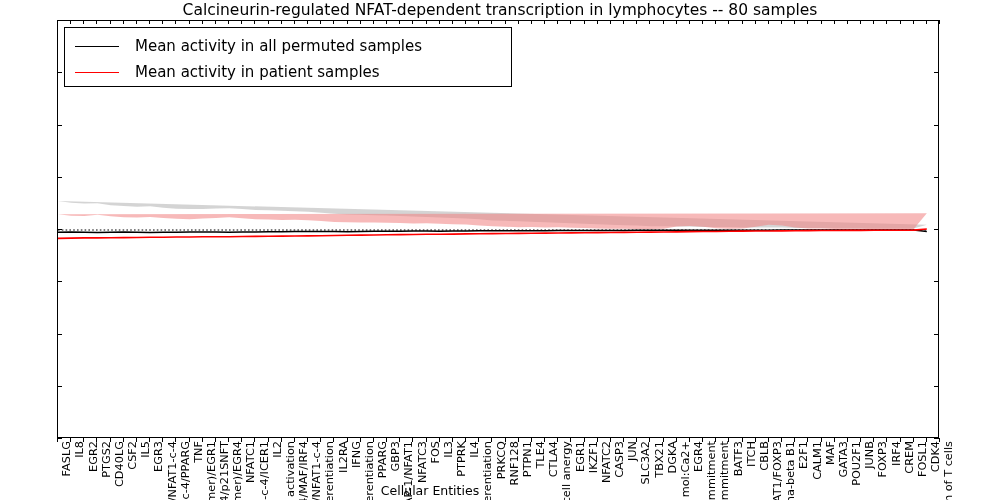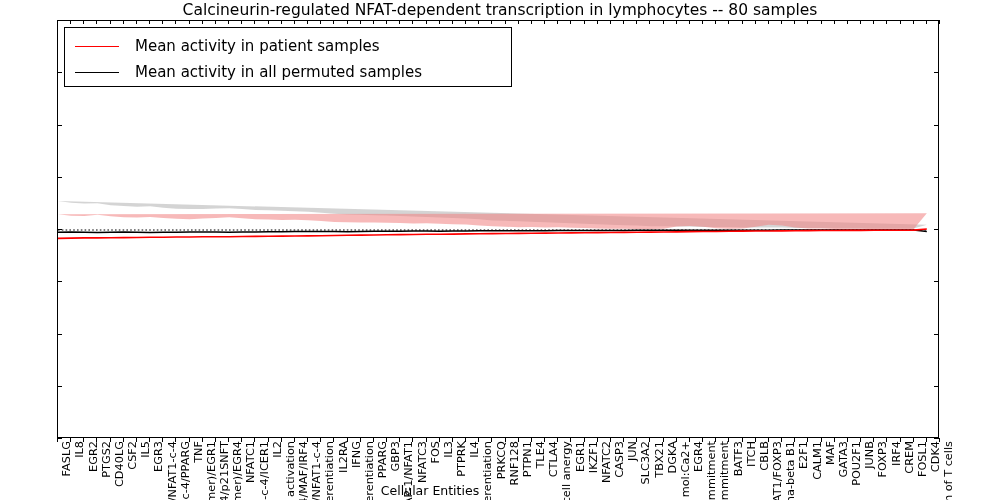--- a/index.html
+++ b/index.html
@@ -62,26 +62,26 @@
         <path d="M0.00,180.00 L13.16,181.83 L26.33,182.46 L39.49,182.14 L52.66,184.13 L65.82,184.97 L78.99,185.64 L92.15,185.28 L105.31,186.74 L118.48,187.68 L131.64,188.10 L144.81,188.00 L157.97,187.58 L171.13,187.16 L184.30,188.00 L197.46,188.94 L210.63,189.35 L223.79,189.77 L236.96,190.19 L250.12,190.71 L263.28,191.65 L276.45,192.80 L289.61,193.43 L302.78,193.85 L315.94,194.16 L329.10,194.58 L342.27,195.00 L355.43,195.42 L368.60,195.94 L381.76,196.56 L394.93,196.98 L408.09,197.40 L421.25,198.34 L434.42,199.39 L447.58,199.80 L460.75,200.33 L473.91,200.74 L487.07,201.27 L500.24,201.69 L513.40,202.21 L526.57,202.73 L539.73,203.15 L552.90,203.67 L566.06,204.19 L579.22,204.61 L592.39,205.13 L605.55,205.13 L618.72,205.60 L631.88,205.60 L645.04,206.07 L658.21,206.07 L671.37,206.07 L684.54,206.54 L697.70,206.54 L710.87,206.54 L724.03,206.49 L737.19,207.01 L750.36,207.01 L763.52,207.01 L776.69,207.01 L789.85,207.54 L803.01,207.54 L816.18,207.48 L829.34,207.48 L842.51,207.48 L855.67,207.48 L868.84,203.78 L882.00,NaN L882.00,NaN L868.84,217.36 L855.67,210.62 L842.51,210.62 L829.34,210.62 L816.18,210.62 L803.01,210.67 L789.85,210.67 L776.69,211.19 L763.52,211.19 L750.36,211.19 L737.19,211.19 L724.03,211.72 L710.87,211.77 L697.70,211.77 L684.54,211.77 L671.37,212.34 L658.21,212.34 L645.04,212.34 L631.88,212.92 L618.72,212.92 L605.55,213.49 L592.39,213.49 L579.22,214.02 L566.06,214.64 L552.90,215.17 L539.73,215.69 L526.57,216.31 L513.40,216.84 L500.24,217.36 L487.07,217.99 L473.91,218.51 L460.75,219.14 L447.58,219.66 L434.42,220.29 L421.25,221.33 L408.09,222.48 L394.93,223.11 L381.76,223.73 L368.60,224.15 L355.43,224.67 L342.27,225.30 L329.10,225.93 L315.94,226.56 L302.78,227.29 L289.61,227.91 L276.45,228.33 L263.28,229.27 L250.12,230.42 L236.96,230.94 L223.79,231.57 L210.63,232.20 L197.46,232.83 L184.30,233.98 L171.13,235.23 L157.97,234.60 L144.81,233.98 L131.64,234.08 L118.48,234.71 L105.31,235.86 L92.15,237.53 L78.99,236.85 L65.82,237.22 L52.66,238.47 L39.49,240.66 L26.33,239.93 L13.16,240.35 L0.00,242.70 Z" fill="#cccccc" fill-opacity="0.85" stroke="none"></path>
         <path d="M0.00,193.33 L13.16,194.63 L26.33,194.89 L39.49,193.85 L52.66,195.31 L65.82,196.20 L78.99,196.62 L92.15,195.94 L105.31,196.88 L118.48,197.77 L131.64,198.18 L144.81,197.51 L157.97,196.98 L171.13,196.36 L184.30,197.24 L197.46,198.13 L210.63,198.55 L223.79,198.97 L236.96,198.81 L250.12,199.18 L263.28,200.12 L276.45,200.90 L289.61,201.16 L302.78,201.58 L315.94,201.42 L329.10,201.69 L342.27,202.10 L355.43,202.47 L368.60,202.31 L381.76,202.73 L394.93,203.15 L408.09,203.51 L421.25,204.40 L434.42,205.34 L447.58,205.76 L460.75,206.13 L473.91,205.97 L487.07,206.39 L500.24,206.28 L513.40,206.65 L526.57,207.01 L539.73,207.43 L552.90,207.85 L566.06,207.69 L579.22,208.06 L592.39,207.96 L605.55,207.85 L618.72,205.60 L631.88,204.92 L645.04,205.87 L658.21,207.33 L671.37,207.69 L684.54,207.54 L697.70,205.87 L710.87,203.67 L724.03,204.61 L737.19,206.60 L750.36,207.54 L763.52,207.43 L776.69,207.90 L789.85,207.85 L803.01,207.80 L816.18,208.27 L829.34,208.22 L842.51,208.16 L855.67,208.11 L868.84,192.28 L882.00,NaN L882.00,NaN L868.84,223.63 L855.67,210.20 L842.51,210.25 L829.34,210.31 L816.18,210.36 L803.01,210.93 L789.85,210.99 L776.69,211.04 L763.52,211.61 L750.36,211.72 L737.19,212.87 L724.03,215.06 L710.87,216.21 L697.70,214.22 L684.54,212.76 L671.37,212.92 L658.21,213.60 L645.04,215.27 L631.88,216.42 L618.72,216.05 L605.55,214.12 L592.39,214.22 L579.22,214.33 L566.06,215.01 L552.90,215.17 L539.73,215.79 L526.57,216.42 L513.40,217.10 L500.24,217.78 L487.07,217.88 L473.91,218.51 L460.75,218.67 L447.58,219.35 L434.42,219.97 L421.25,221.12 L408.09,222.32 L394.93,223.00 L381.76,223.63 L368.60,224.26 L355.43,224.41 L342.27,225.09 L329.10,225.72 L315.94,226.50 L302.78,226.66 L289.61,227.29 L276.45,228.07 L263.28,229.38 L250.12,230.53 L236.96,231.21 L223.79,231.36 L210.63,231.99 L197.46,232.62 L184.30,233.82 L171.13,235.02 L157.97,234.60 L144.81,234.08 L131.64,233.71 L118.48,234.34 L105.31,235.54 L92.15,236.69 L78.99,236.33 L65.82,236.95 L52.66,238.16 L39.49,239.83 L26.33,238.78 L13.16,239.57 L0.00,241.40 Z" fill="#f08080" fill-opacity="0.55" stroke="none"></path>
         <path d="M0.00,209.00 L13.16,209.00 L26.33,209.00 L39.49,209.00 L52.66,209.00 L65.82,209.00 L78.99,209.00 L92.15,209.00 L105.31,209.00 L118.48,209.00 L131.64,209.00 L144.81,209.00 L157.97,209.00 L171.13,209.00 L184.30,209.00 L197.46,209.00 L210.63,209.00 L223.79,209.00 L236.96,209.00 L250.12,209.00 L263.28,209.00 L276.45,209.00 L289.61,209.00 L302.78,209.00 L315.94,209.00 L329.10,209.00 L342.27,209.00 L355.43,209.00 L368.60,209.00 L381.76,209.00 L394.93,209.00 L408.09,209.00 L421.25,209.00 L434.42,209.00 L447.58,209.00 L460.75,209.00 L473.91,209.00 L487.07,209.00 L500.24,209.00 L513.40,209.00 L526.57,209.00 L539.73,209.00 L552.90,209.00 L566.06,209.00 L579.22,209.00 L592.39,209.00 L605.55,209.00 L618.72,209.00 L631.88,209.00 L645.04,209.00 L658.21,209.00 L671.37,209.00 L684.54,209.00 L697.70,209.00 L710.87,209.00 L724.03,209.00 L737.19,209.00 L750.36,209.00 L763.52,209.00 L776.69,209.00 L789.85,209.00 L803.01,209.00 L816.18,209.00 L829.34,209.00 L842.51,209.00 L855.67,209.00 L868.84,209.00 L882.00,NaN" fill="none" stroke="#000" stroke-width="1.2" stroke-dasharray="1.6 2.2"></path>
         <path d="M0.00,211.35 L13.16,211.09 L26.33,211.19 L39.49,211.40 L52.66,211.30 L65.82,211.09 L78.99,211.25 L92.15,211.40 L105.31,211.30 L118.48,211.19 L131.64,211.09 L144.81,210.99 L157.97,211.09 L171.13,211.19 L184.30,210.99 L197.46,210.88 L210.63,210.78 L223.79,210.67 L236.96,210.57 L250.12,210.57 L263.28,210.46 L276.45,210.57 L289.61,210.67 L302.78,210.57 L315.94,210.36 L329.10,210.25 L342.27,210.15 L355.43,210.04 L368.60,210.04 L381.76,210.15 L394.93,210.04 L408.09,209.94 L421.25,209.84 L434.42,209.84 L447.58,209.73 L460.75,209.73 L473.91,209.63 L487.07,209.63 L500.24,209.52 L513.40,209.52 L526.57,209.52 L539.73,209.42 L552.90,209.42 L566.06,209.42 L579.22,209.31 L592.39,209.31 L605.55,209.31 L618.72,209.26 L631.88,209.26 L645.04,209.21 L658.21,209.21 L671.37,209.21 L684.54,209.16 L697.70,209.16 L710.87,209.16 L724.03,209.10 L737.19,209.10 L750.36,209.10 L763.52,209.10 L776.69,209.10 L789.85,209.10 L803.01,209.10 L816.18,209.05 L829.34,209.05 L842.51,209.05 L855.67,209.05 L868.84,210.57 L882.00,NaN" fill="none" stroke="#000000" stroke-width="1.5"></path>
         <path d="M0.00,217.36 L13.16,217.10 L26.33,216.84 L39.49,216.84 L52.66,216.73 L65.82,216.58 L78.99,216.47 L92.15,216.31 L105.31,216.21 L118.48,216.05 L131.64,215.95 L144.81,215.79 L157.97,215.79 L171.13,215.69 L184.30,215.53 L197.46,215.37 L210.63,215.27 L223.79,215.17 L236.96,215.01 L250.12,214.85 L263.28,214.75 L276.45,214.49 L289.61,214.22 L302.78,214.12 L315.94,213.96 L329.10,213.70 L342.27,213.60 L355.43,213.44 L368.60,213.28 L381.76,213.18 L394.93,213.08 L408.09,212.92 L421.25,212.76 L434.42,212.66 L447.58,212.55 L460.75,212.40 L473.91,212.24 L487.07,212.13 L500.24,212.03 L513.40,211.87 L526.57,211.72 L539.73,211.61 L552.90,211.51 L566.06,211.35 L579.22,211.19 L592.39,211.09 L605.55,210.99 L618.72,210.83 L631.88,210.67 L645.04,210.57 L658.21,210.46 L671.37,210.31 L684.54,210.15 L697.70,210.04 L710.87,209.94 L724.03,209.84 L737.19,209.73 L750.36,209.63 L763.52,209.52 L776.69,209.47 L789.85,209.42 L803.01,209.37 L816.18,209.31 L829.34,209.26 L842.51,209.21 L855.67,209.16 L868.84,207.96 L882.00,NaN" fill="none" stroke="#ff0000" stroke-width="1.6"></path>
       </svg>
   </div>
 
   <div id="legend">
     <div class="legend-row">
+      <span class="legend-swatch"></span>
+      <span class="legend-text">Mean activity in all permuted samples</span>
+    </div>
+    <div class="legend-row">
       <span class="legend-swatch red"></span>
       <span class="legend-text">Mean activity in patient samples</span>
-    </div>
-    <div class="legend-row">
-      <span class="legend-swatch"></span>
-      <span class="legend-text">Mean activity in all permuted samples</span>
     </div>
   </div>
 
   <div id="ticks-layer">
       <div class="ytick-mark" style="top: 20px;"></div>
       <div class="ytick-mark r" style="top: 20px;"></div>
       <div class="ytick-mark" style="top: 72.25px;"></div>
       <div class="ytick-mark r" style="top: 72.25px;"></div>
       <div class="ytick-mark" style="top: 124.5px;"></div>
       <div class="ytick-mark r" style="top: 124.5px;"></div>

